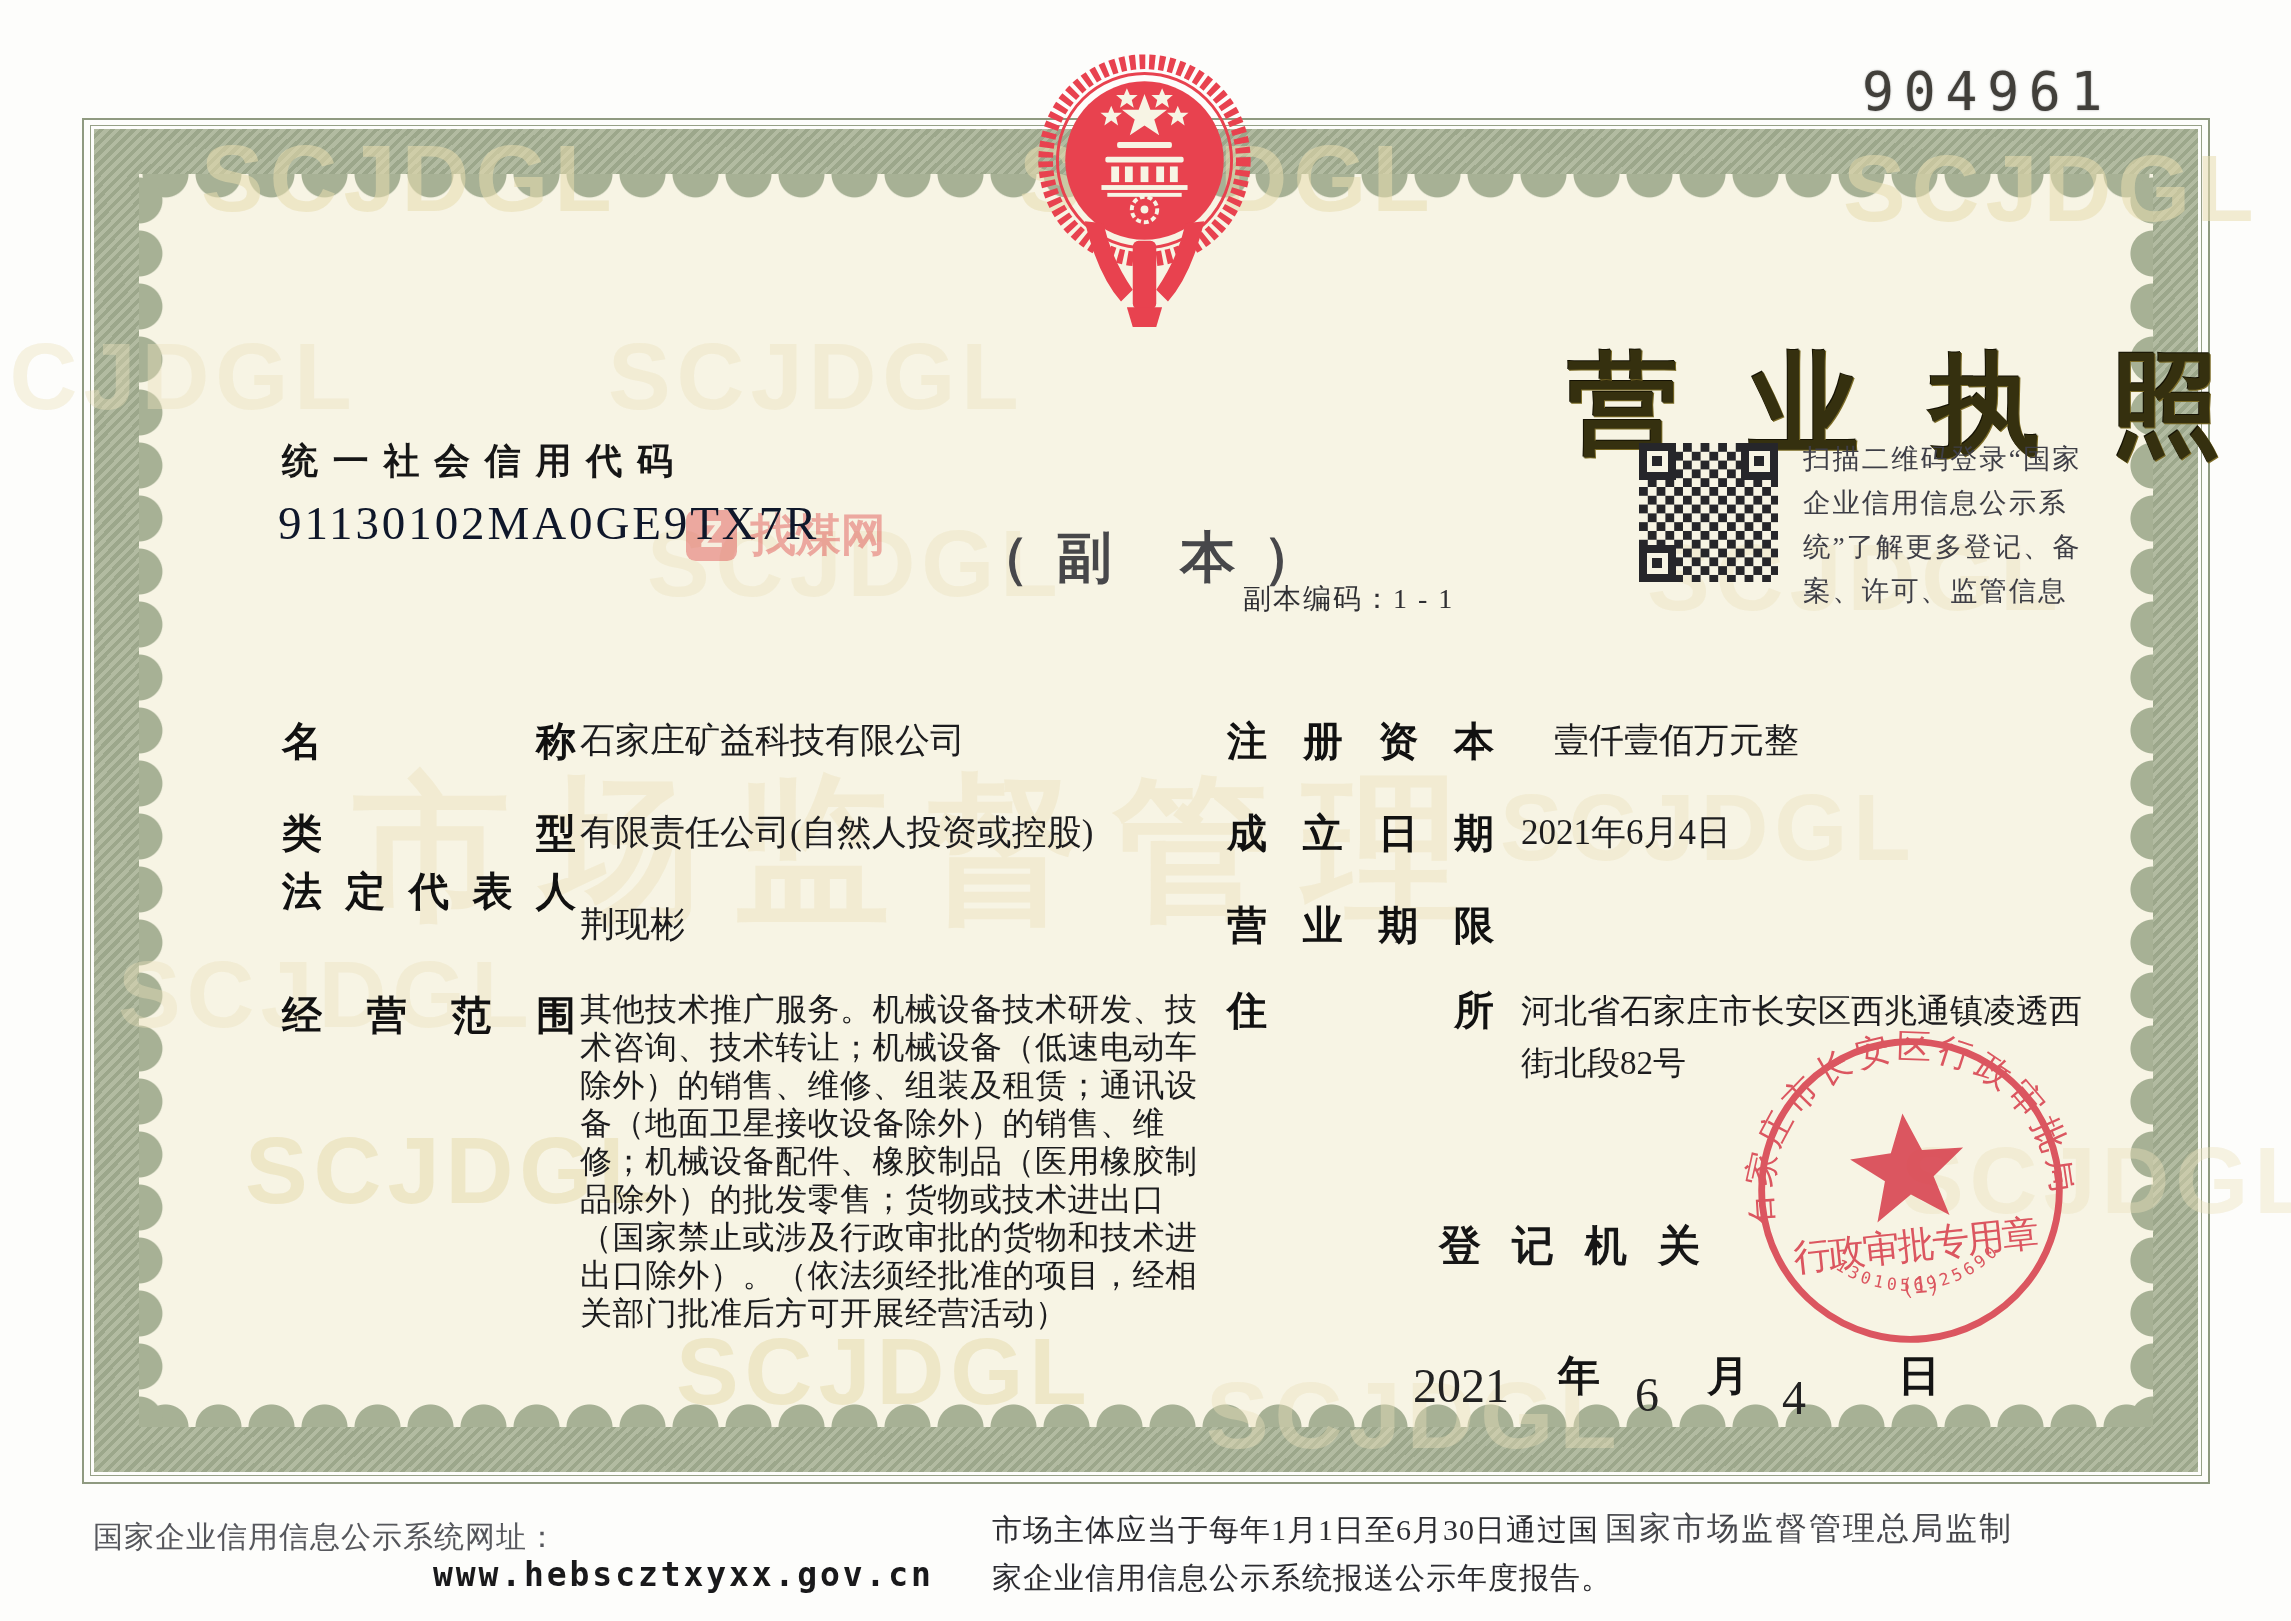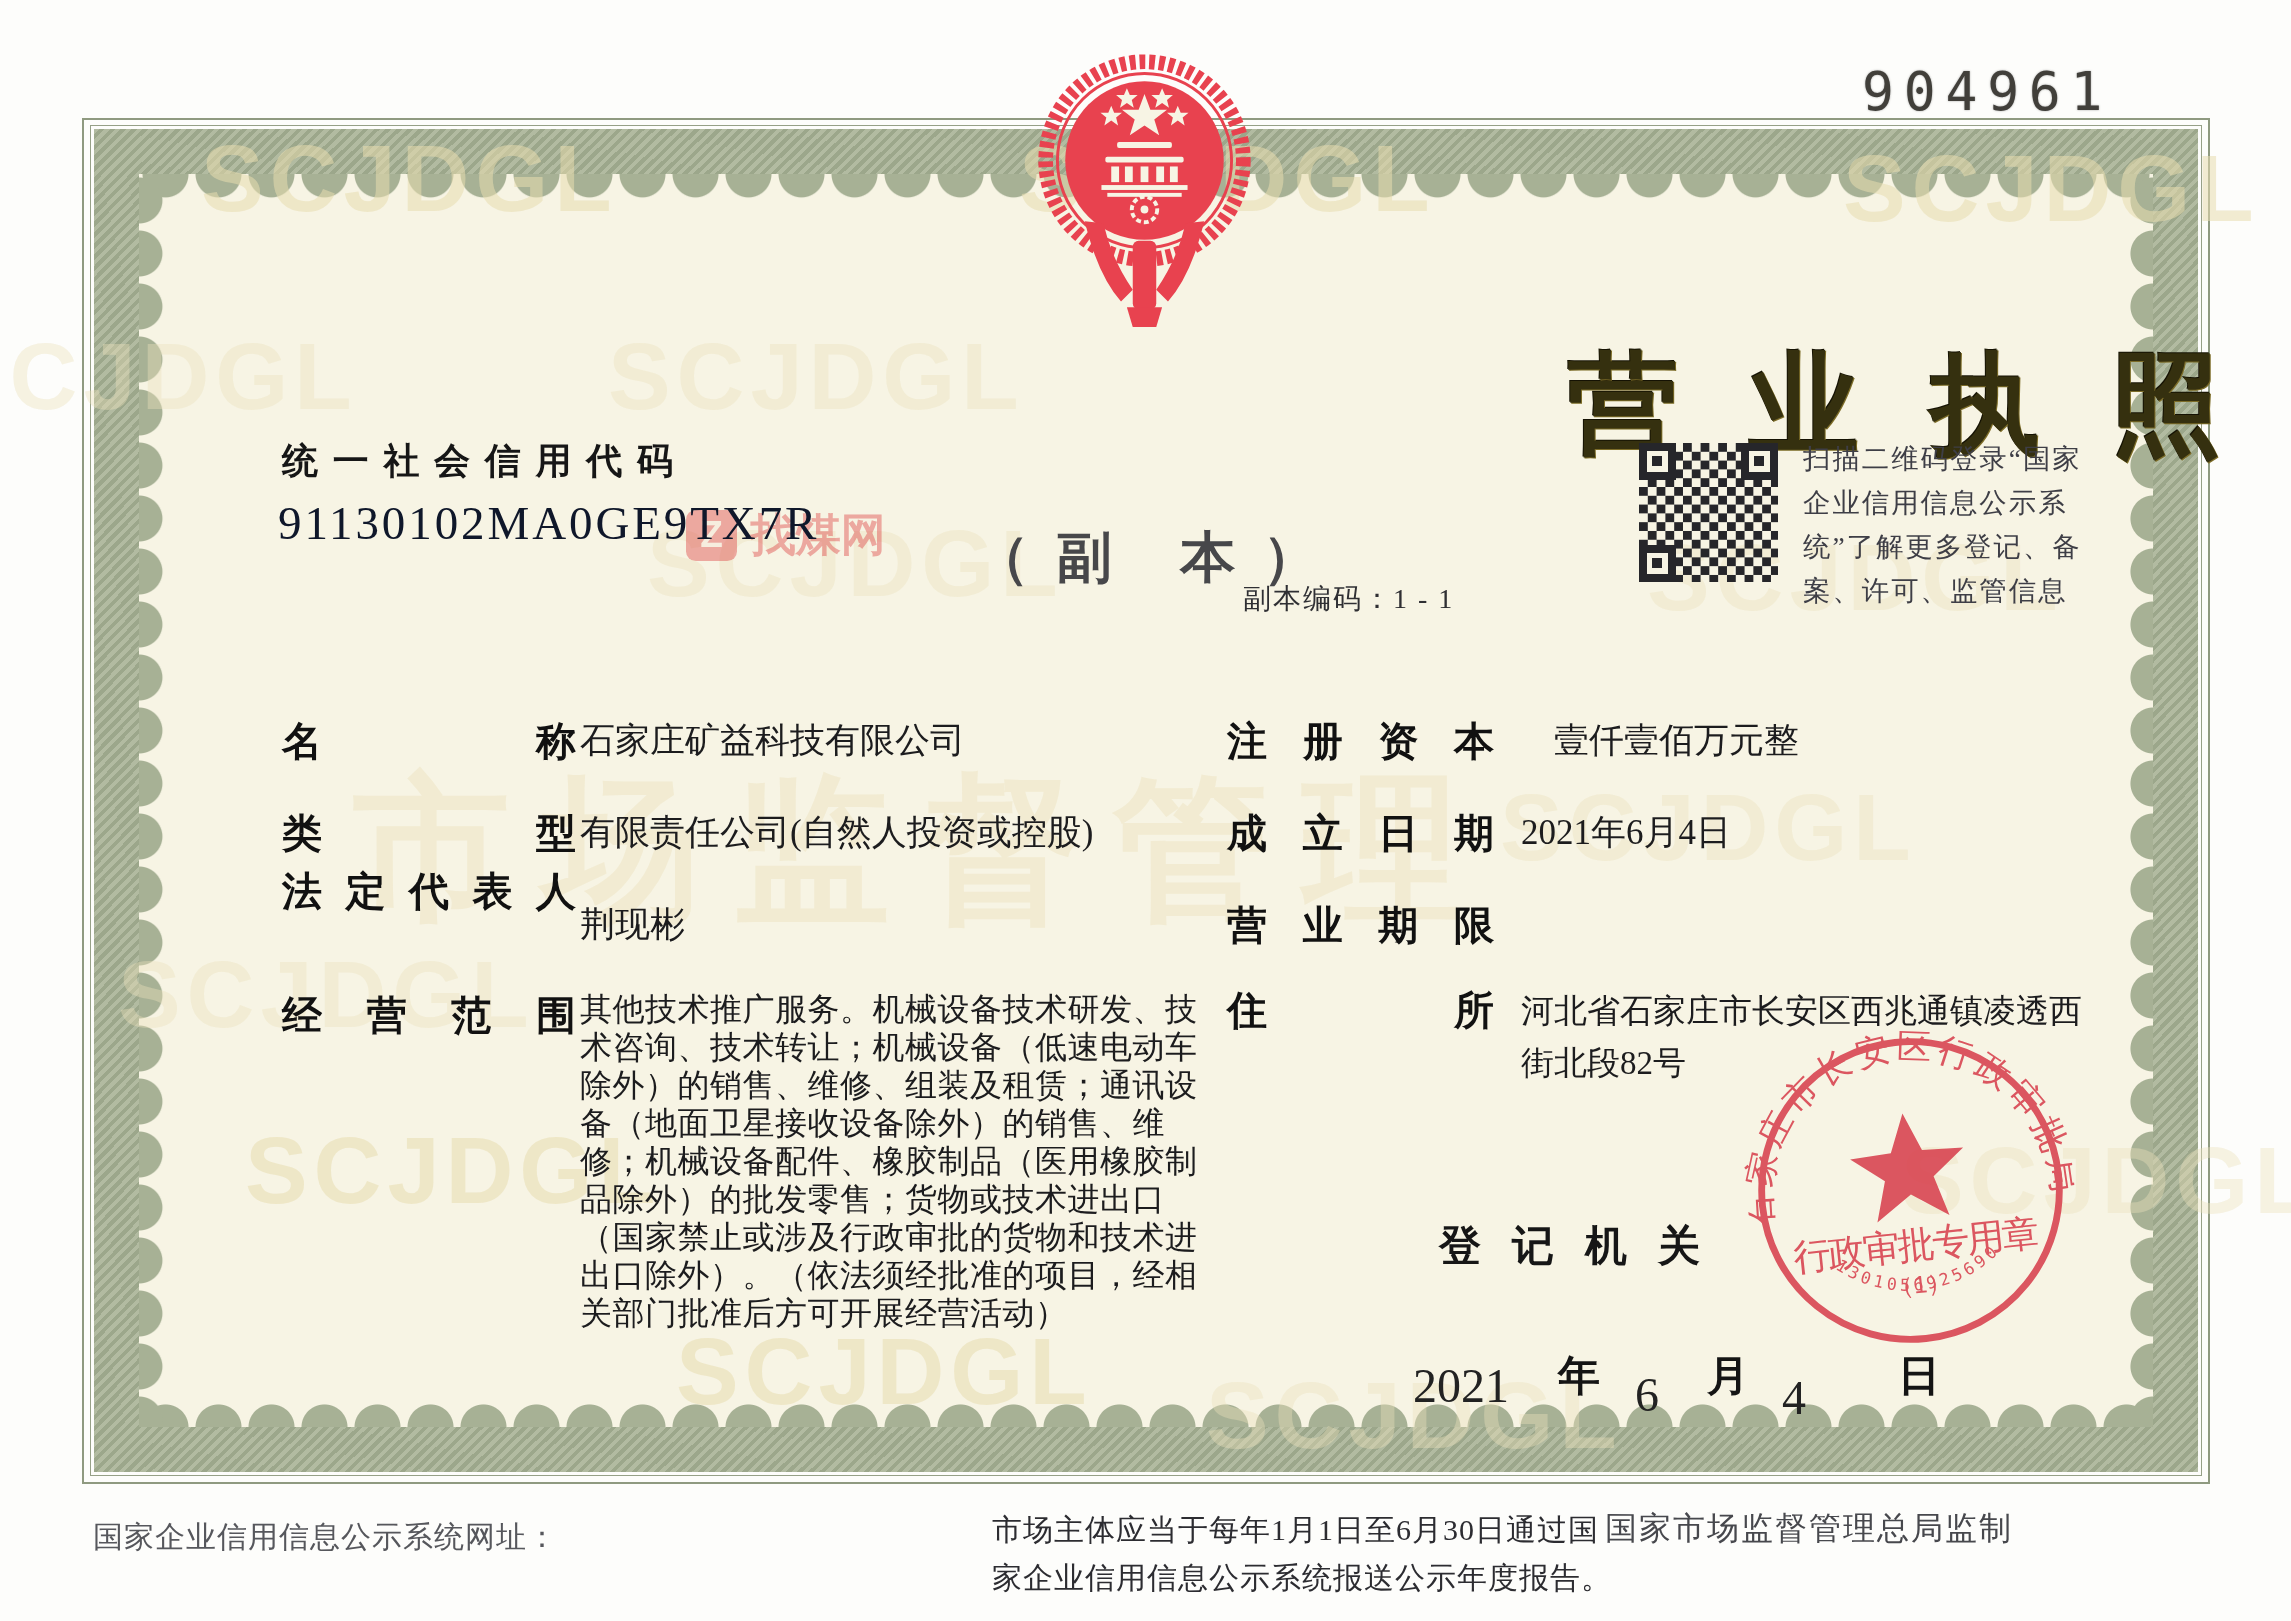--- a/index.html
+++ b/index.html
@@ -221,18 +221,19 @@
       <textPath href="#arcTop" startOffset="50%" text-anchor="middle">石家庄市长安区行政审批局</textPath>
     </text>
     <text x="167" y="236" text-anchor="middle" fill="#d8414e" font-size="38" font-family="Liberation Sans, sans-serif" textLength="252">行政审批专用章</text>
     <text x="167" y="272" text-anchor="middle" fill="#d8414e" font-size="25" font-family="Liberation Sans, sans-serif">（1）</text>
     <text fill="#d8414e" font-size="17" font-family="DejaVu Sans Mono, monospace" letter-spacing="4">
       <textPath href="#arcBottom" startOffset="50%" text-anchor="middle">1301056925690</textPath>
     </text>
   </svg>
 
   <div class="abs site-label">国家企业信用信息公示系统网址：</div>
+  <div class="abs site-url">www.hebscztxyxx.gov.cn</div>
   <div class="abs notice1">市场主体应当于每年1月1日至6月30日通过国</div>
   <div class="abs producer">国家市场监督管理总局监制</div>
   <div class="abs notice2">家企业信用信息公示系统报送公示年度报告。</div>
 
 </div>
 
 
 </body></html>

